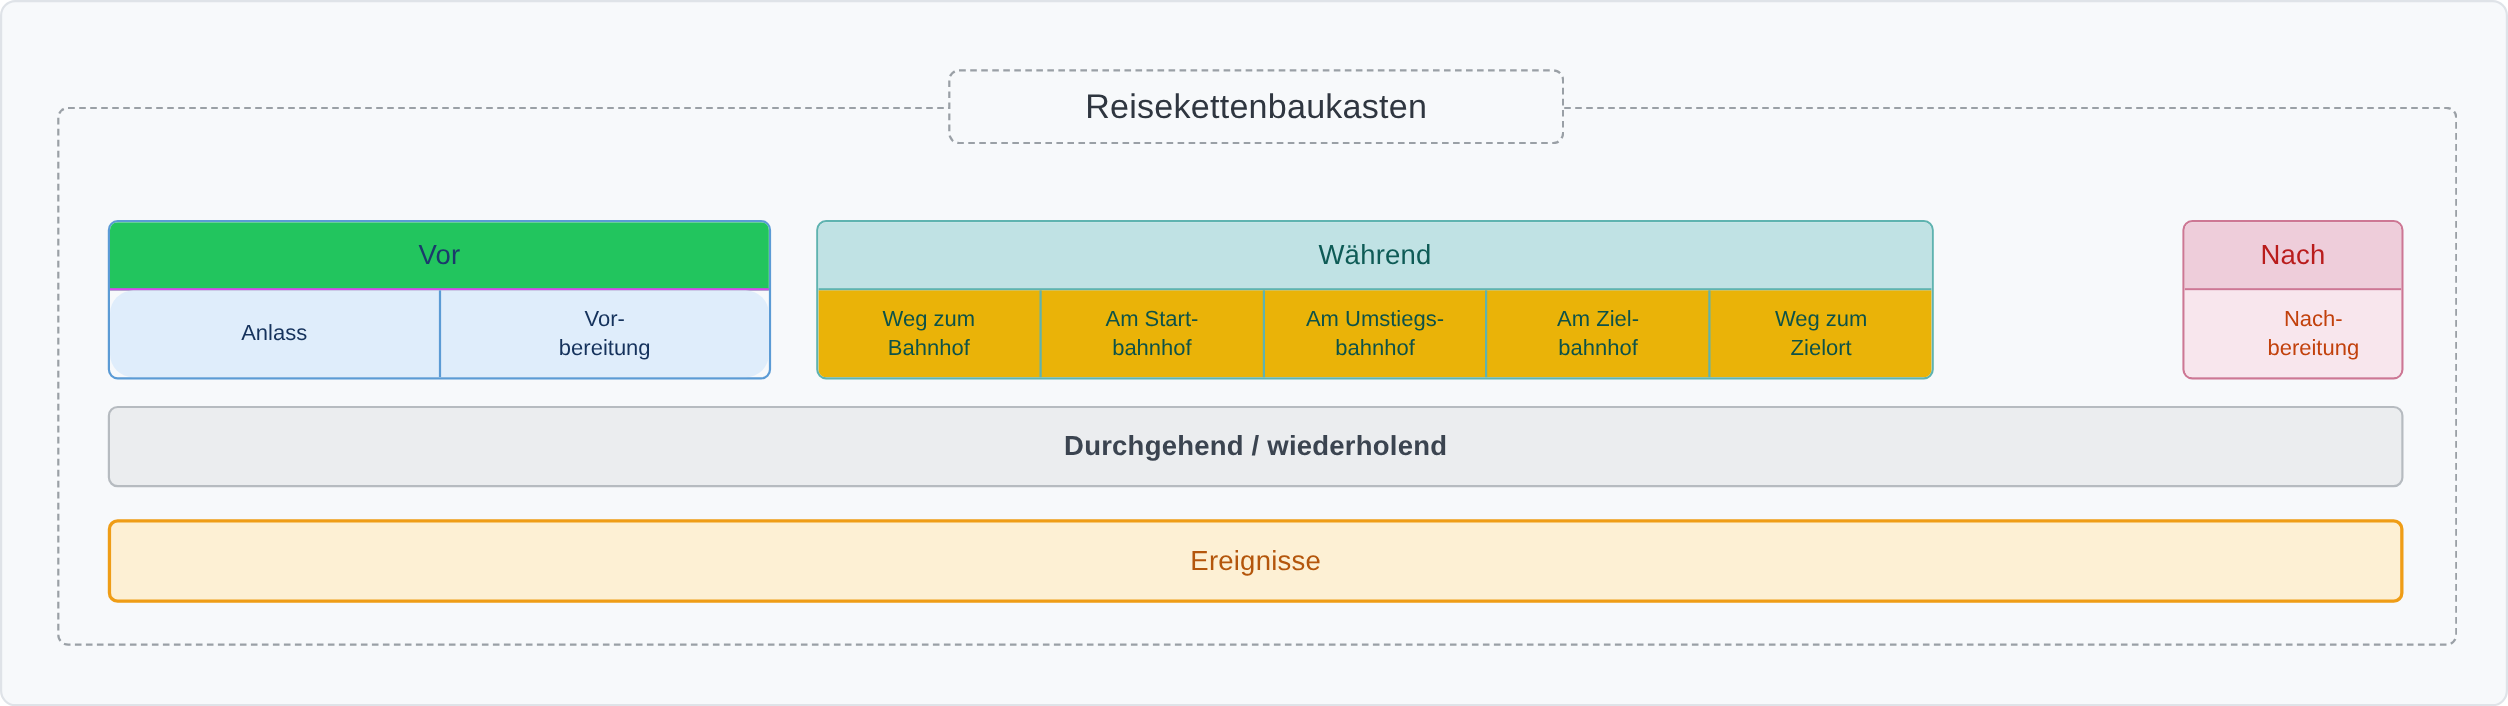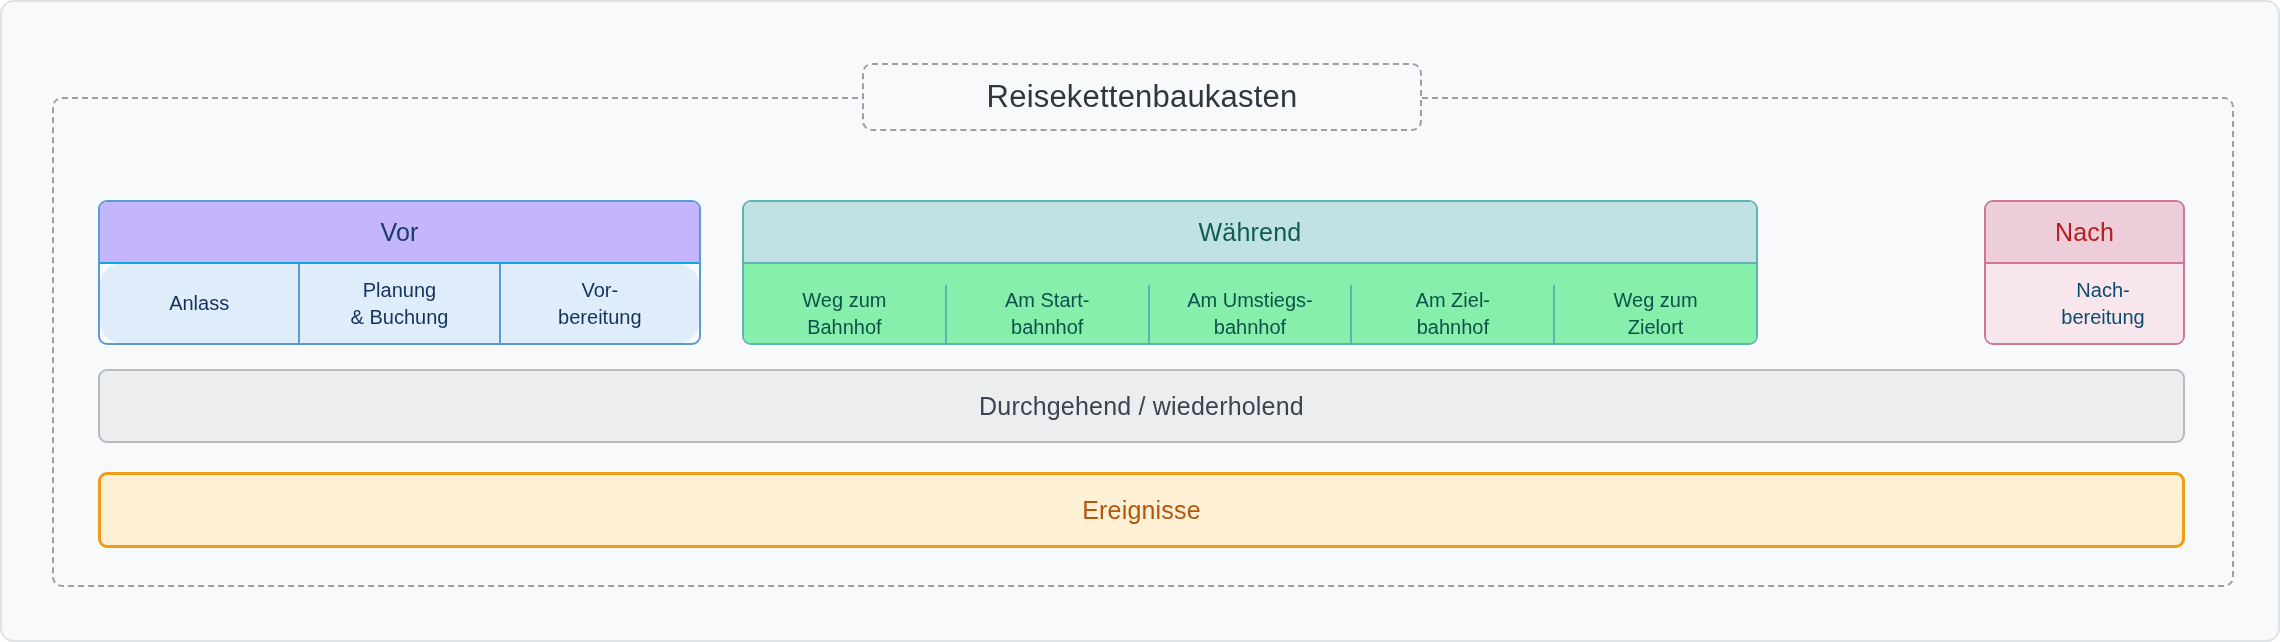--- a/index.html
+++ b/index.html
@@ -88,48 +88,48 @@
     box-sizing: border-box;
     font-size: 20px;
     line-height: 1.35;
     padding: 2px 6px;
     white-space: pre-line;
   }
 
   
   .phase.blue { border: 2px solid #5b9bd5; }
   .phase.blue .phase-header {
-    background: #c4b5fd;
+    background: #22c55e;
     color: #1b3a6b;
-    border-bottom: 2px solid #0ea5e9;
+    border-bottom: 2px solid #d946ef;
   }
   .phase.blue .phase-cells { background: #dfedfb; border-radius: 21px; }
   .phase.blue .phase-cell { color: #15325c; border-right: 2px solid #5b9bd5; }
   .phase.blue .phase-cell:last-child { border-right: none; }
 
   
   .phase.teal { border: 2px solid #5fb3b0; }
   .phase.teal .phase-header {
     background: #c0e2e4;
     color: #0e5b56;
     border-bottom: 2px solid #5fb3b0;
   }
-  .phase.teal .phase-cells { background: #86efac; align-items: flex-end; }
+  .phase.teal .phase-cells { background: #eab308; }
   .phase.teal .phase-cell { color: #0d5249; border-right: 2px solid #5fb3b0; }
   .phase.teal .phase-cell:last-child { border-right: none; }
 
   
   .phase.pink { border: 2px solid #cd7794; }
   .phase.pink .phase-header {
     background: #eecdda; 
     color: #b91c1c;
     border-bottom: 2px solid #cd7794;
   }
   .phase.pink .phase-cells { background: #f8e6ed; }
-  .phase.pink .phase-cell { color: #0c4a6e; border-right: none; padding-left: 43px; }
+  .phase.pink .phase-cell { color: #c2410c; border-right: none; padding-left: 43px; }
 
   
   .wide-bar {
     position: absolute;
     box-sizing: border-box;
     border-radius: 9px;
     display: flex;
     align-items: center;
     justify-content: center;
     font-size: 25px;
@@ -155,22 +155,20 @@
   <div class="outer-frame"></div>
 
   <div class="title-chip">
     <span class="title-text">Reisekettenbaukasten</span>
   </div>
 
   <div class="phase blue" style="left:96px; top:198px; width:603px; height:145px;">
     <div class="phase-header" style="height:62px;">Vor</div>
     <div class="phase-cells">
       <div class="phase-cell">Anlass</div>
-      <div class="phase-cell">Planung
-&amp; Buchung</div>
       <div class="phase-cell">Vor-
 bereitung</div>
     </div>
   </div>
 
   <div class="phase teal" style="left:740px; top:198px; width:1016px; height:145px;">
     <div class="phase-header" style="height:62px;">Während</div>
     <div class="phase-cells">
       <div class="phase-cell">Weg zum
 Bahnhof</div>
@@ -186,21 +184,21 @@
   </div>
 
   <div class="phase pink" style="left:1982px; top:198px; width:201px; height:145px;">
     <div class="phase-header" style="height:62px;">Nach</div>
     <div class="phase-cells">
       <div class="phase-cell">Nach-
 bereitung</div>
     </div>
   </div>
 
-  <div class="wide-bar gray" style="left:96px; top:367px; width:2087px; height:74px;">
+  <div class="wide-bar gray" style="left:96px; top:367px; width:2087px; height:74px;font-weight:bold;">
     <span>Durchgehend / wiederholend</span>
   </div>
 
   <div class="wide-bar orange" style="left:96px; top:470px; width:2087px; height:76px;">
     <span>Ereignisse</span>
   </div>
 
 </div>
 
 </body></html>

